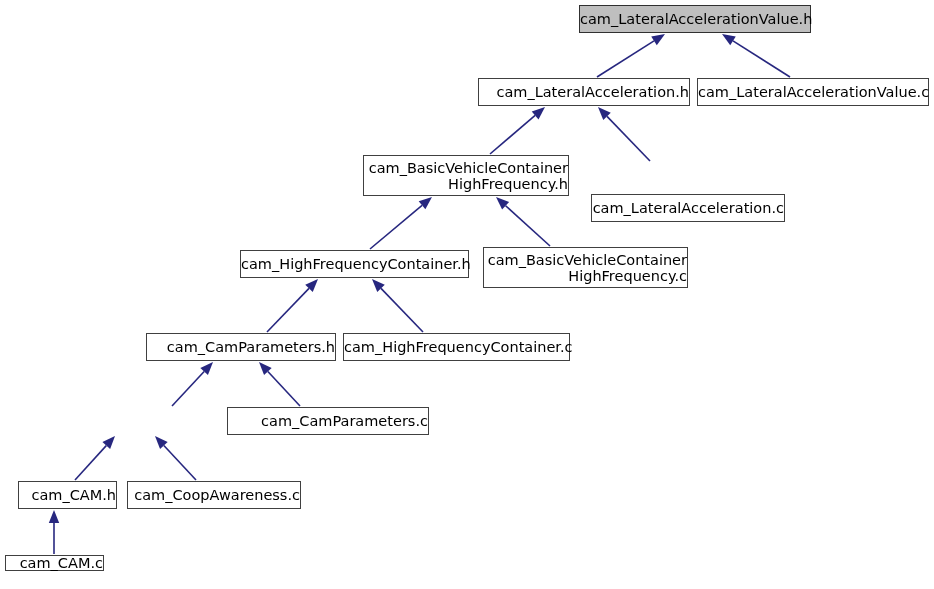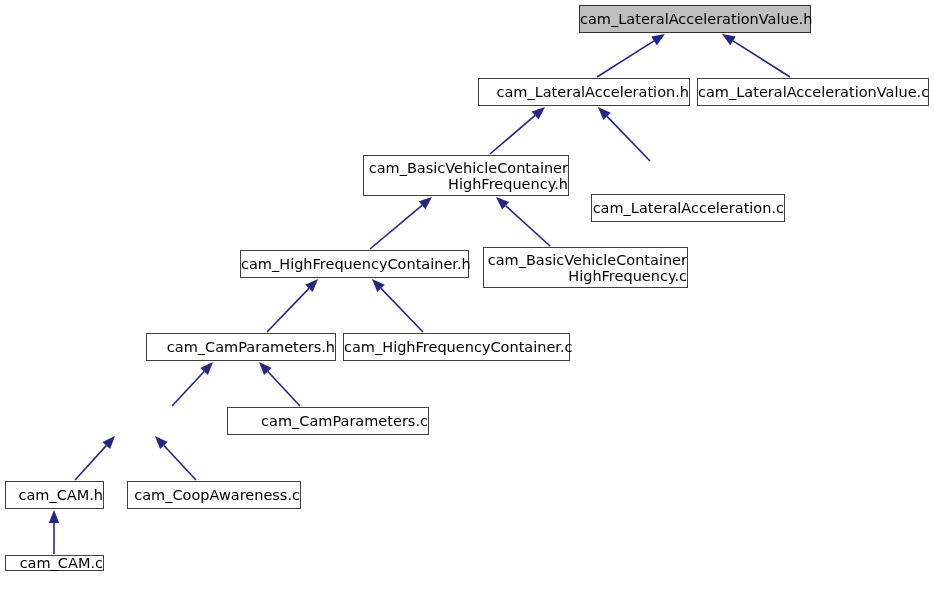--- a/index.html
+++ b/index.html
@@ -113,16 +113,16 @@
     <div class="node" style="left: 697px; top: 78px; width: 232px; height: 28px;"><span class="node-label">cam_LateralAccelerationValue.c</span></div>
     <div class="node" style="left: 363px; top: 155px; width: 206px; height: 41px;"><span class="node-label">cam_BasicVehicleContainer
 HighFrequency.h</span></div>
     <div class="node" style="left: 591px; top: 162px; width: 194px; height: 28px; margin-top: 32px;"><span class="node-label">cam_LateralAcceleration.c</span></div>
     <div class="node" style="left: 232px; top: 250px; width: 229px; height: 28px; margin-left: 8px;"><span class="node-label">cam_HighFrequencyContainer.h</span></div>
     <div class="node" style="left: 483px; top: 247px; width: 205px; height: 41px;"><span class="node-label">cam_BasicVehicleContainer
 HighFrequency.c</span></div>
     <div class="node" style="left: 146px; top: 333px; width: 190px; height: 28px;"><span class="node-label">cam_CamParameters.h</span></div>
     <div class="node" style="left: 343px; top: 333px; width: 227px; height: 28px;"><span class="node-label">cam_HighFrequencyContainer.c</span></div>
     <div class="node" style="left: 227px; top: 407px; width: 202px; height: 28px;"><span class="node-label">cam_CamParameters.c</span></div>
-    <div class="node" style="left: 5px; top: 481px; width: 99px; height: 28px;"><span class="node-label">cam_CAM.h</span></div>
+    <div class="node" style="left: 18px; top: 481px; width: 99px; height: 28px;"><span class="node-label">cam_CAM.h</span></div>
     <div class="node" style="left: 127px; top: 481px; width: 174px; height: 28px;"><span class="node-label">cam_CoopAwareness.c</span></div>
     <div class="node" style="left: 5px; top: 555px; width: 99px; height: 16px;"><span class="node-label">cam_CAM.c</span></div>
   </div>
 
 </body></html>

